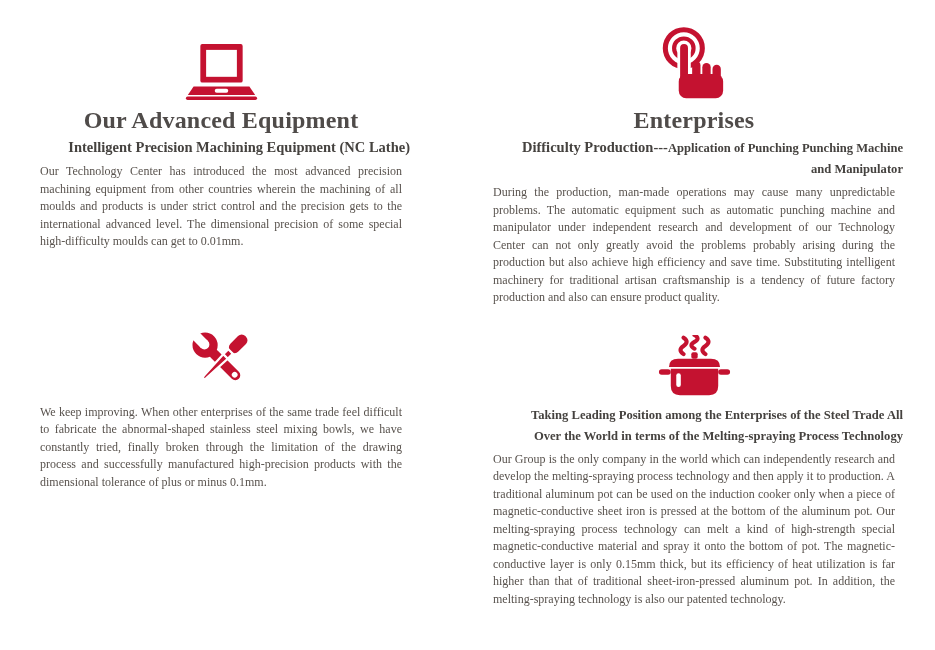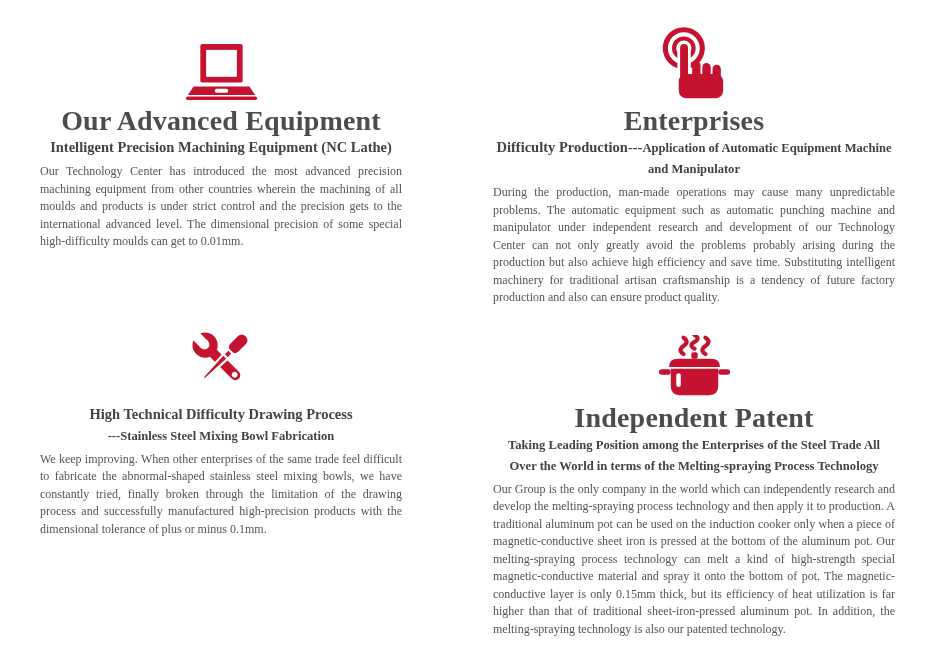--- a/index.html
+++ b/index.html
@@ -21,27 +21,28 @@
     row-gap:16px;
     padding:26px 0 0 40px;
   }
   .cell{text-align:center;}
   .icon-box{
     height:74px;
     display:flex;align-items:flex-end;justify-content:center;
     margin-bottom:7px;
   }
   .title{
-    font-size:28px;font-weight:bold;color:var(--title);
+    font-size:24px;font-weight:bold;color:var(--title);
     line-height:27px;margin-bottom:3px;letter-spacing:.2px;font-family:Liberation Serif, serif;
   }
   .subtitle{
     font-weight:bold;color:var(--sub);
     white-space:pre-line;line-height:19px;
     margin:0 -8px 5px;
+    text-align:right;
   }
   .sub-large{font-size:14.5px;}
   .sub-small{font-size:12.6px;}
   .body-text{
     margin-top:3px;
     font-size:12px;line-height:17.5px;color:var(--body);
     text-align:justify;
   }
   svg{display:block;}
   svg .f{fill:var(--accent);}
@@ -75,21 +76,21 @@
         <circle class="s" cx="29" cy="24" r="20" stroke-width="5.5"></circle>
         <circle class="s" cx="29" cy="24" r="10.5" stroke-width="4.5"></circle>
         <rect class="f ws" x="23.5" y="18" width="11.5" height="48" rx="5.75" stroke-width="3"></rect>
         <rect class="f" x="38" y="38" width="9" height="20" rx="4.5"></rect>
         <rect class="f" x="49" y="40" width="9" height="18" rx="4.5"></rect>
         <rect class="f" x="60" y="42" width="9" height="17" rx="4.5"></rect>
         <rect class="f" x="23.5" y="52" width="48" height="26" rx="8"></rect>
       </svg>
     </div>
     <h2 class="title">Enterprises</h2>
-    <div class="subtitle"><span class="sub-large">Difficulty Production---</span><span class="sub-small">Application of Automatic Equipment Machine
+    <div class="subtitle"><span class="sub-large">Difficulty Production---</span><span class="sub-small">Application of Punching Punching Machine
 and Manipulator</span></div>
     <p class="body-text">During the production, man-made operations may cause many unpredictable problems. The automatic equipment such as automatic punching machine and manipulator under independent research and development of our Technology Center can not only greatly avoid the problems probably arising during the production but also achieve high efficiency and save time. Substituting intelligent machinery for traditional artisan craftsmanship is a tendency of future factory production and also can ensure product quality.</p>
   </section>
 
   <section class="cell">
     <div class="icon-box">
       <svg viewBox="0 0 84 80" width="76" height="72">
         <g transform="rotate(-45 42 40)">
           <circle class="f" cx="42" cy="15" r="14"></circle>
           <rect class="w" x="36.5" y="-4" width="11" height="18"></rect>
@@ -97,38 +98,35 @@
           <rect class="f" x="36.5" y="24" width="11" height="44" rx="5.5"></rect>
           <circle class="w" cx="42" cy="61.5" r="3.2"></circle>
         </g>
         <g transform="rotate(45 42 40)" stroke-width="2.5">
           <rect class="f ws" x="34.5" y="0" width="15" height="26" rx="7"></rect>
           <rect class="f ws" x="38.5" y="25" width="7" height="8"></rect>
           <path class="f ws" d="M38.5 33 h7 l-1.5 32 l-2 6 l-2 -6 Z"></path>
         </g>
       </svg>
     </div>
-    <div class="subtitle"><span class="sub-large">High Technical Difficulty Drawing Process</span><span class="sub-small">
----Stainless Steel Mixing Bowl Fabrication</span></div>
     <p class="body-text">We keep improving. When other enterprises of the same trade feel difficult to fabricate the abnormal-shaped stainless steel mixing bowls, we have constantly tried, finally broken through the limitation of the drawing process and successfully manufactured high-precision products with the dimensional tolerance of plus or minus 0.1mm.</p>
   </section>
 
   <section class="cell">
     <div class="icon-box">
       <svg viewBox="0 0 80 68" width="73" height="62">
         <path class="s" d="M28 3 c4.5 3 4.5 6 0 9 c-4.5 3 -4.5 6 0 9" stroke-width="4.5" stroke-linecap="round"></path>
         <path class="s" d="M40 0 c4.5 2.5 4.5 5 0 7.5 c-4.5 2.5 -4.5 5 0 7.5" stroke-width="4.5" stroke-linecap="round"></path>
         <path class="s" d="M52 3 c4.5 3 4.5 6 0 9 c-4.5 3 -4.5 6 0 9" stroke-width="4.5" stroke-linecap="round"></path>
         <rect class="f" x="36.5" y="19" width="7" height="7" rx="2"></rect>
         <path class="f" d="M12 35 Q12 26 22 26 L58 26 Q68 26 68 35 Z"></path>
         <rect class="f" x="1" y="37.5" width="13" height="6" rx="3"></rect>
         <rect class="f" x="66" y="37.5" width="13" height="6" rx="3"></rect>
         <path class="f" d="M14 37 h52 v19 q0 10 -10 10 h-32 q-10 0 -10 -10 Z"></path>
         <rect class="w" x="20" y="42" width="5" height="15" rx="2.5"></rect>
       </svg>
     </div>
-    <h2 class="title">Independent Patent</h2>
     <div class="subtitle"><span class="sub-large"></span><span class="sub-small">Taking Leading Position among the Enterprises of the Steel Trade All
 Over the World in terms of the Melting-spraying Process Technology</span></div>
     <p class="body-text">Our Group is the only company in the world which can independently research and develop the melting-spraying process technology and then apply it to production. A traditional aluminum pot can be used on the induction cooker only when a piece of magnetic-conductive sheet iron is pressed at the bottom of the aluminum pot. Our melting-spraying process technology can melt a kind of high-strength special magnetic-conductive material and spray it onto the bottom of pot. The magnetic-conductive layer is only 0.15mm thick, but its efficiency of heat utilization is far higher than that of traditional sheet-iron-pressed aluminum pot. In addition, the melting-spraying technology is also our patented technology.</p>
   </section>
 
 </div>
 
 </body></html>

